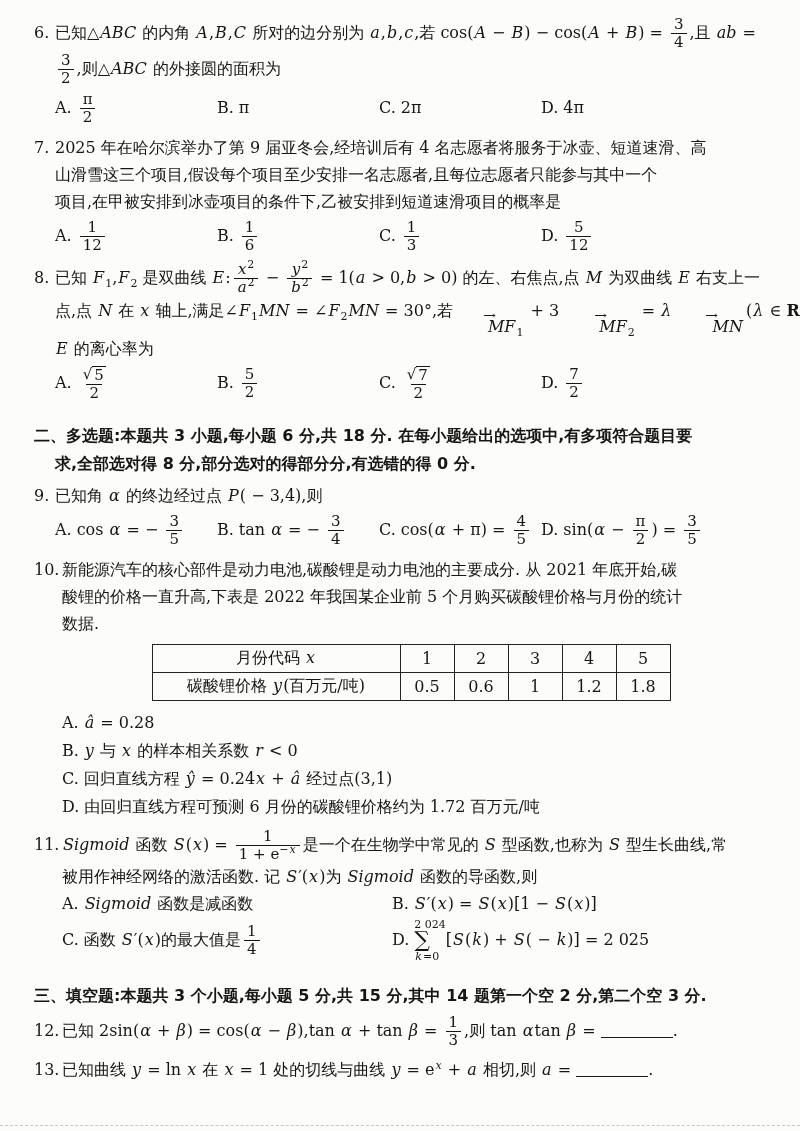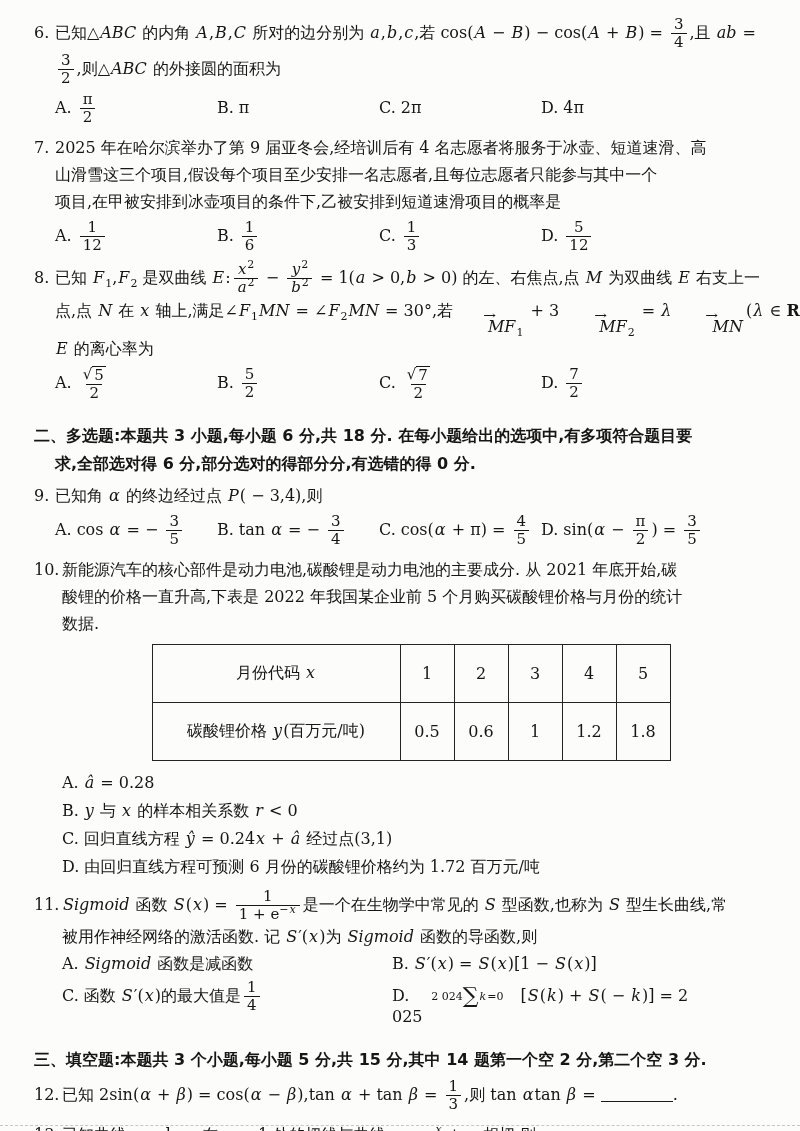--- a/index.html
+++ b/index.html
@@ -33,27 +33,27 @@
   sub { font-size:11px; vertical-align:sub; line-height:0; }
   .frac { display:inline-flex; flex-direction:column; align-items:center; vertical-align:middle; margin:0 3px; line-height:1.15; font-size:15px; }
   .fn { display:block; padding:0 3px; }
   .fd { display:block; border-top:1.4px solid currentColor; padding:0 3px; }
   .sqrt { display:inline-flex; align-items:flex-start; line-height:1.1; }
   .rad { line-height:1.1; }
   .radi { border-top:1.4px solid currentColor; padding:0 2px; line-height:1.15; }
   .vec { display:inline-flex; flex-direction:column; align-items:center; line-height:1; vertical-align:-3px; margin:0 2px; }
   .va { display:block; font-size:11px; height:9px; overflow:visible; transform:scaleX(1.4); }
   .vb { display:block;margin-left:32px; }
-  .sum { display:inline-flex; flex-direction:row; align-items:center; vertical-align:middle; line-height:1; margin:0 17px; font-size:11px; }
+  .sum { display:inline-flex; flex-direction:column; align-items:flex-start; vertical-align:middle; line-height:1; margin:0 0; font-size:11px; }
   .sums { font-size:22px; line-height:0.95; font-style:normal; }
   .blank { display:inline-block; border-bottom:1.5px solid #1a1a1a; height:15px; vertical-align:-2px; }
   
   .tablewrap { margin:7px 0 8px; text-align:center; }
   .dtable { border-collapse:collapse; margin:0 auto; }
-  .dtable td { border:1.6px solid #242424; text-align:center; padding:18px 6px; height:27px; font-size:16px; }
+  .dtable td { border:1.6px solid #242424; text-align:center; padding:3px 6px; height:27px; font-size:16px; }
   .dtable td.c1 { width:248px; }
   .dtable td.cn { width:54px; }
   .botline { position:absolute; left:0; bottom:5px; width:100%; border-top:1.5px dashed #c6c6c2; }
 </style>
 </head>
 <body>
 
 <div class="page">
 
   <section class="q">
@@ -149,21 +149,21 @@
             </span></span></span>
       <span class="opt"><span class="optlabel">D.</span><span><span class="frac">
               <span class="fn">7</span>
               <span class="fd">2</span>
             </span></span></span>
     </div>
   </section>
 
   <section class="q sect">
     <div class="qline">二、多选题:本题共 3 小题,每小题 6 分,共 18 分. 在每小题给出的选项中,有多项符合题目要</div>
-    <div class="qline cont">求,全部选对得 6 分,部分选对的得部分分,有选错的得 0 分.</div>
+    <div class="qline cont">求,全部选对得 8 分,部分选对的得部分分,有选错的得 0 分.</div>
   </section>
 
   <section class="q">
     <div class="qline first">
       <span class="qnum">9.</span>
       <span class="mtext">已知角 <i class="mi">α</i> 的终边经过点 <i class="mi">P</i>( − 3,4),则</span>
     </div>
     <div class="optrow">
       <span class="opt"><span class="optlabel">A.</span><span>cos <i class="mi">α</i> = − <span class="frac">
               <span class="fn">3</span>

